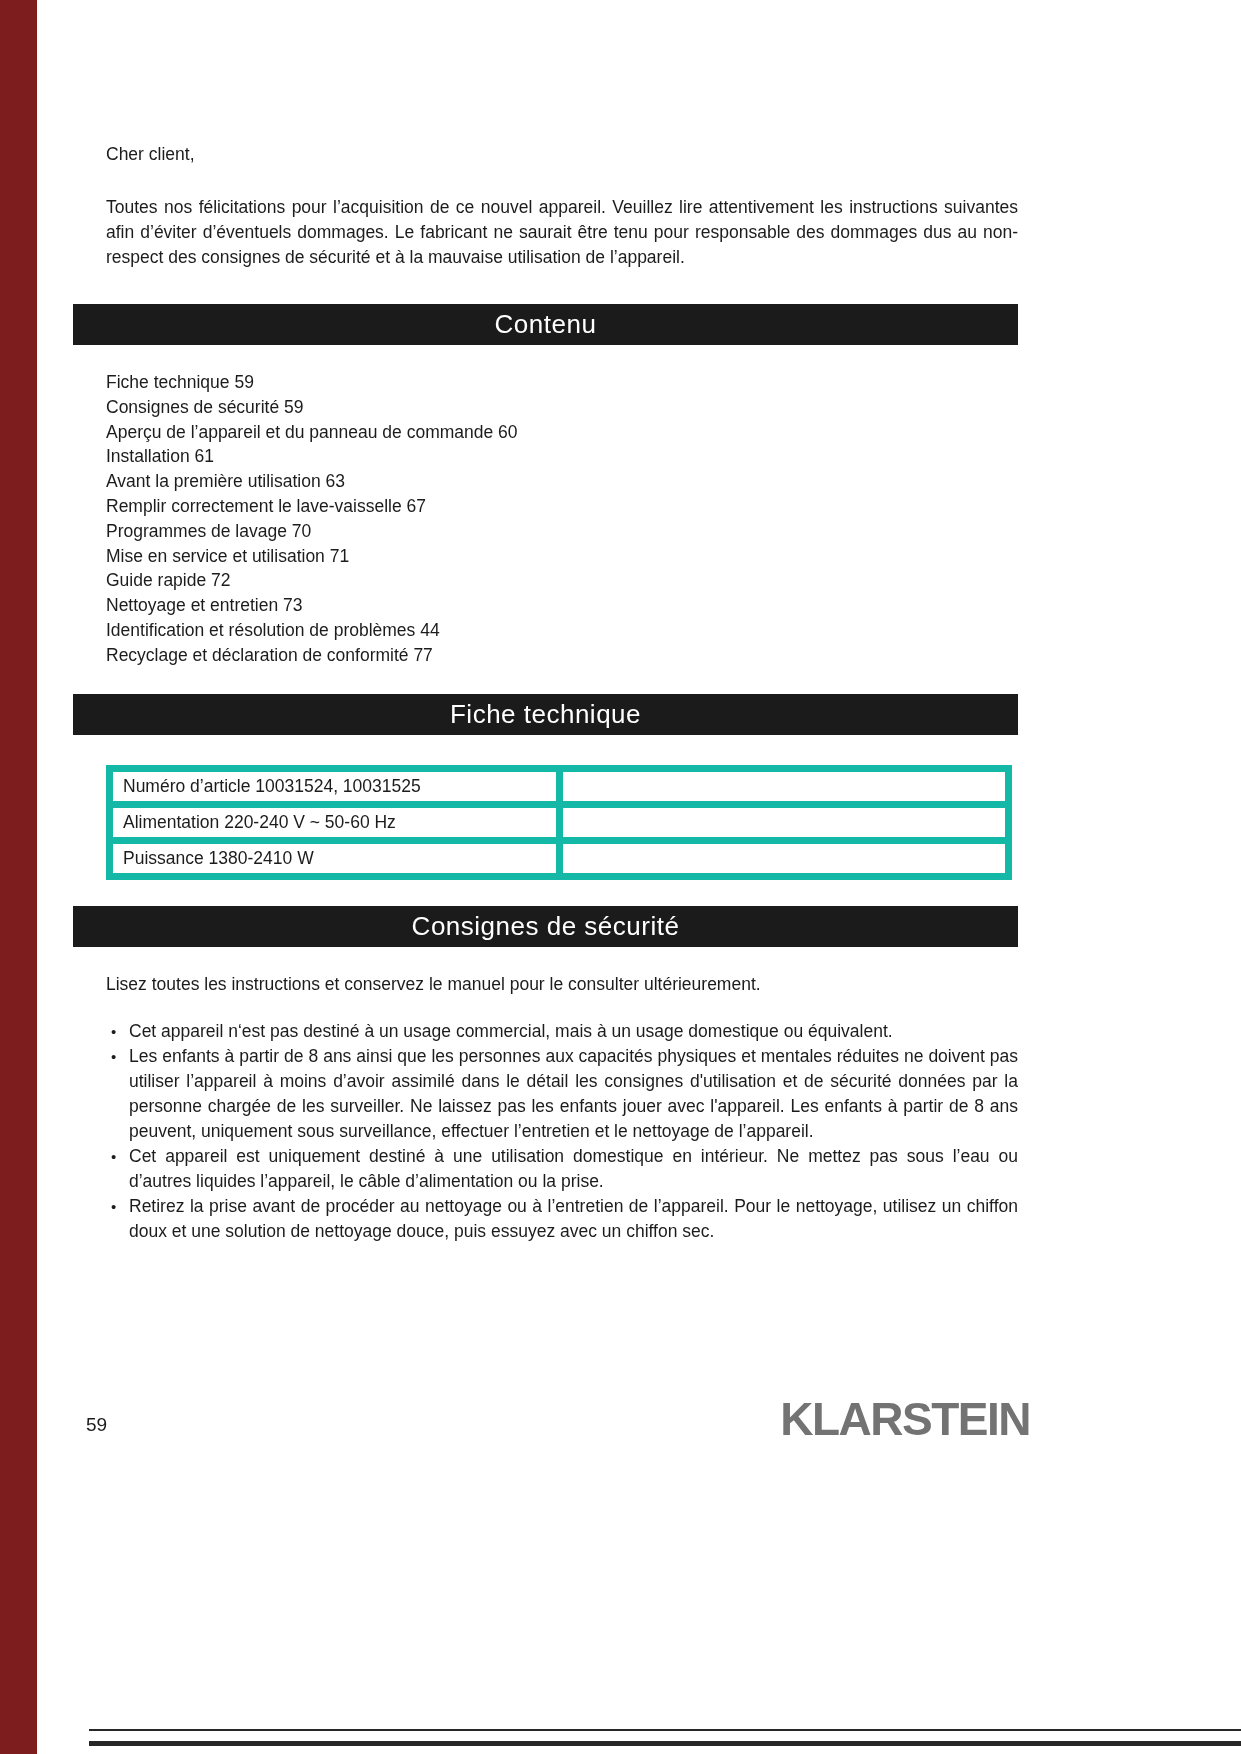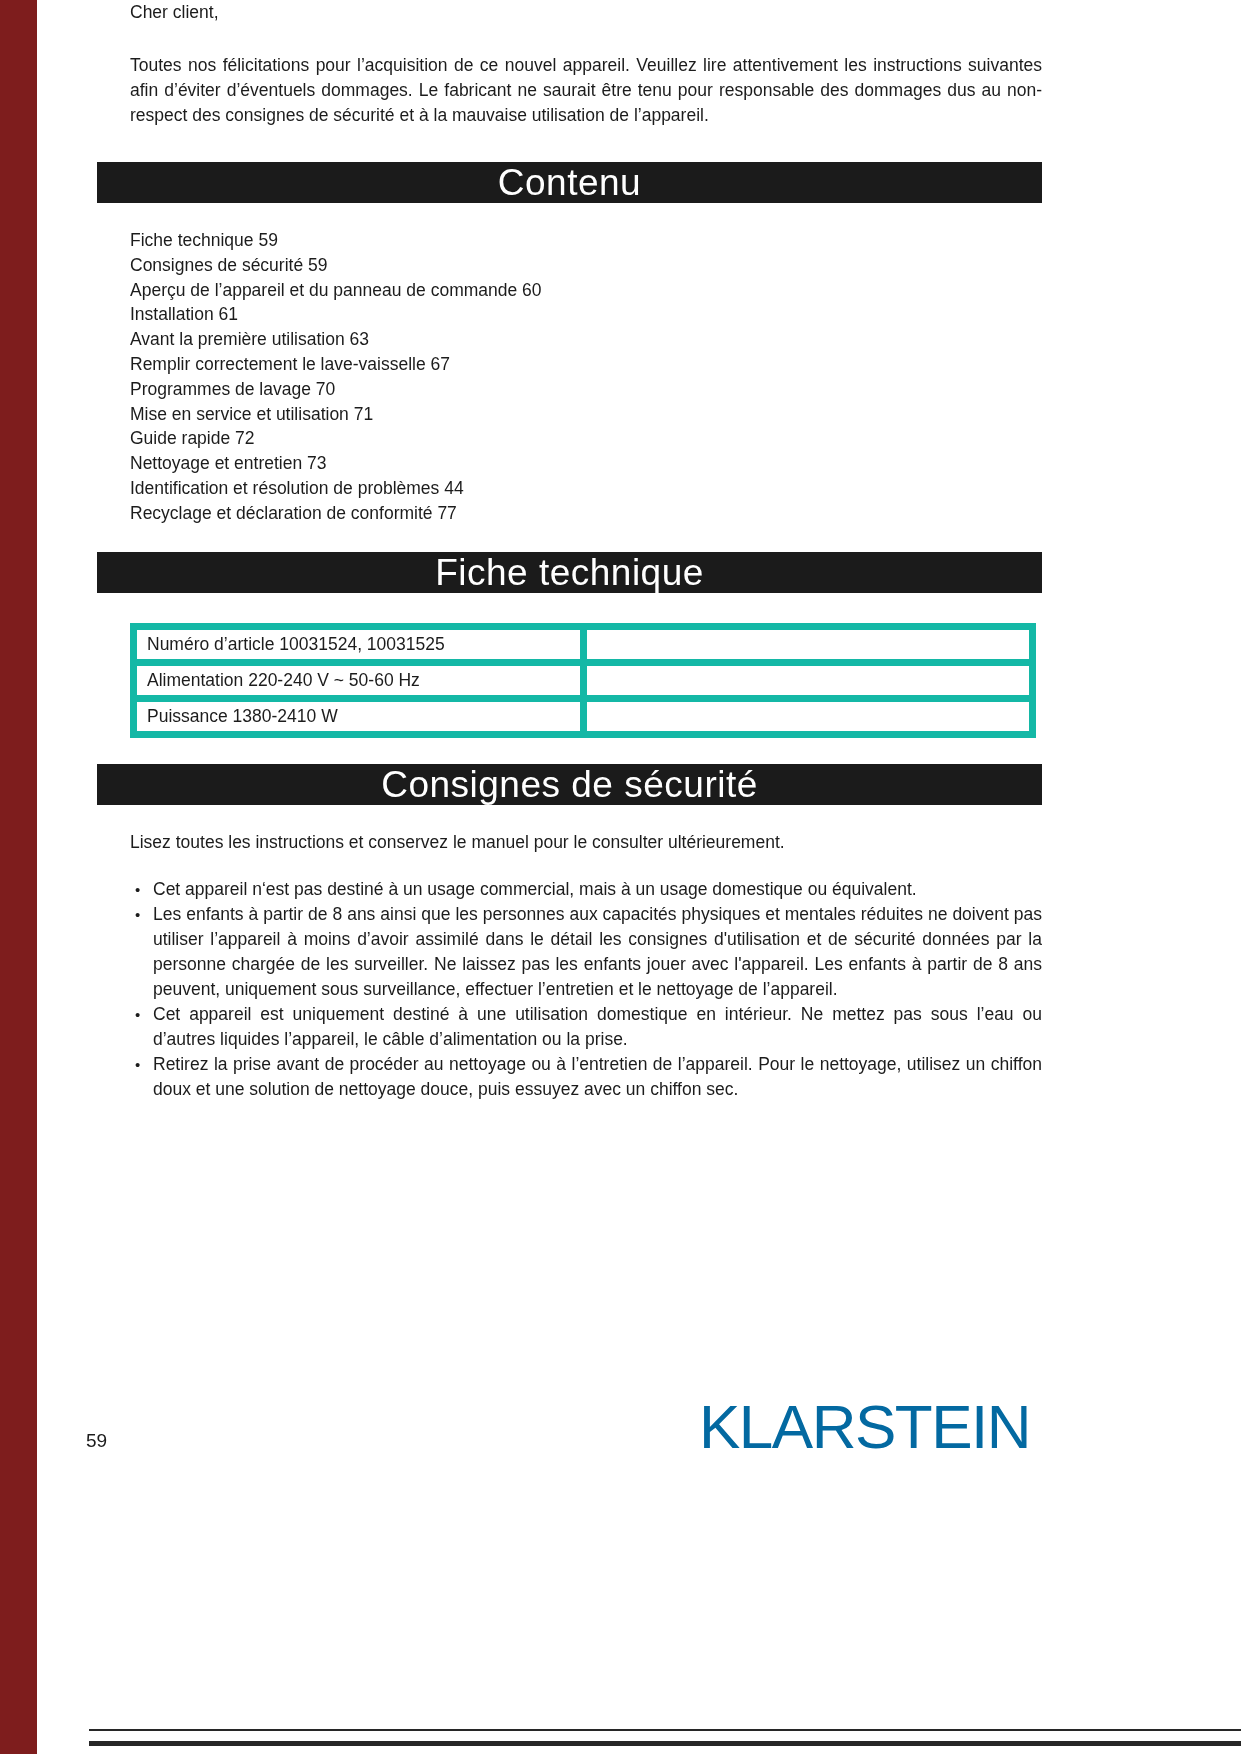--- a/index.html
+++ b/index.html
@@ -17,35 +17,36 @@
     overflow: hidden;
   }
   .red-bar {
     position: absolute;
     left: 0; top: 0;
     width: 37px; height: 100%;
     background: #7e1d1d;
   }
   .content {
     position: absolute;
-    left: 130px;
+    left: 106px;
     top: 0;
     width: 912px;
+    padding-top: 142px;
     font-size: 17.5px;
     line-height: 25px;
   }
   .salutation { margin-bottom: 28px; }
   .paragraph {
     text-align: justify;
     margin-bottom: 34px;
   }
   .banner {
     background: #1b1b1b;
     color: #ffffff;
-    font-size: 37px;
+    font-size: 26px;
     font-weight: 400;
     text-align: center;
     height: 41px;
     line-height: 41px;
     margin-left: -33px;
     width: 945px;
     letter-spacing: 0.5px;
   }
   .toc {
     list-style: none;
@@ -93,24 +94,24 @@
     width: 944px;
     display: flex;
     justify-content: space-between;
     align-items: flex-end;
   }
   .page-number {
     font-size: 19px;
     padding-bottom: 6px;
   }
   .brand {
-    font-size: 62px;
-    font-weight: 400;
+    font-size: 46px;
+    font-weight: 700;
     letter-spacing: -1.5px;
-    color: #0369a1;
+    color: #737373;
     line-height: 1;
   }
   .artifact-line {
     position: absolute;
     right: 0;
     background: #272727;
   }
   .artifact-line.line1 { left: 89px; top: 1729px; height: 2px; }
   .artifact-line.line2 { left: 89px; top: 1741px; height: 5px; }
 </style>

